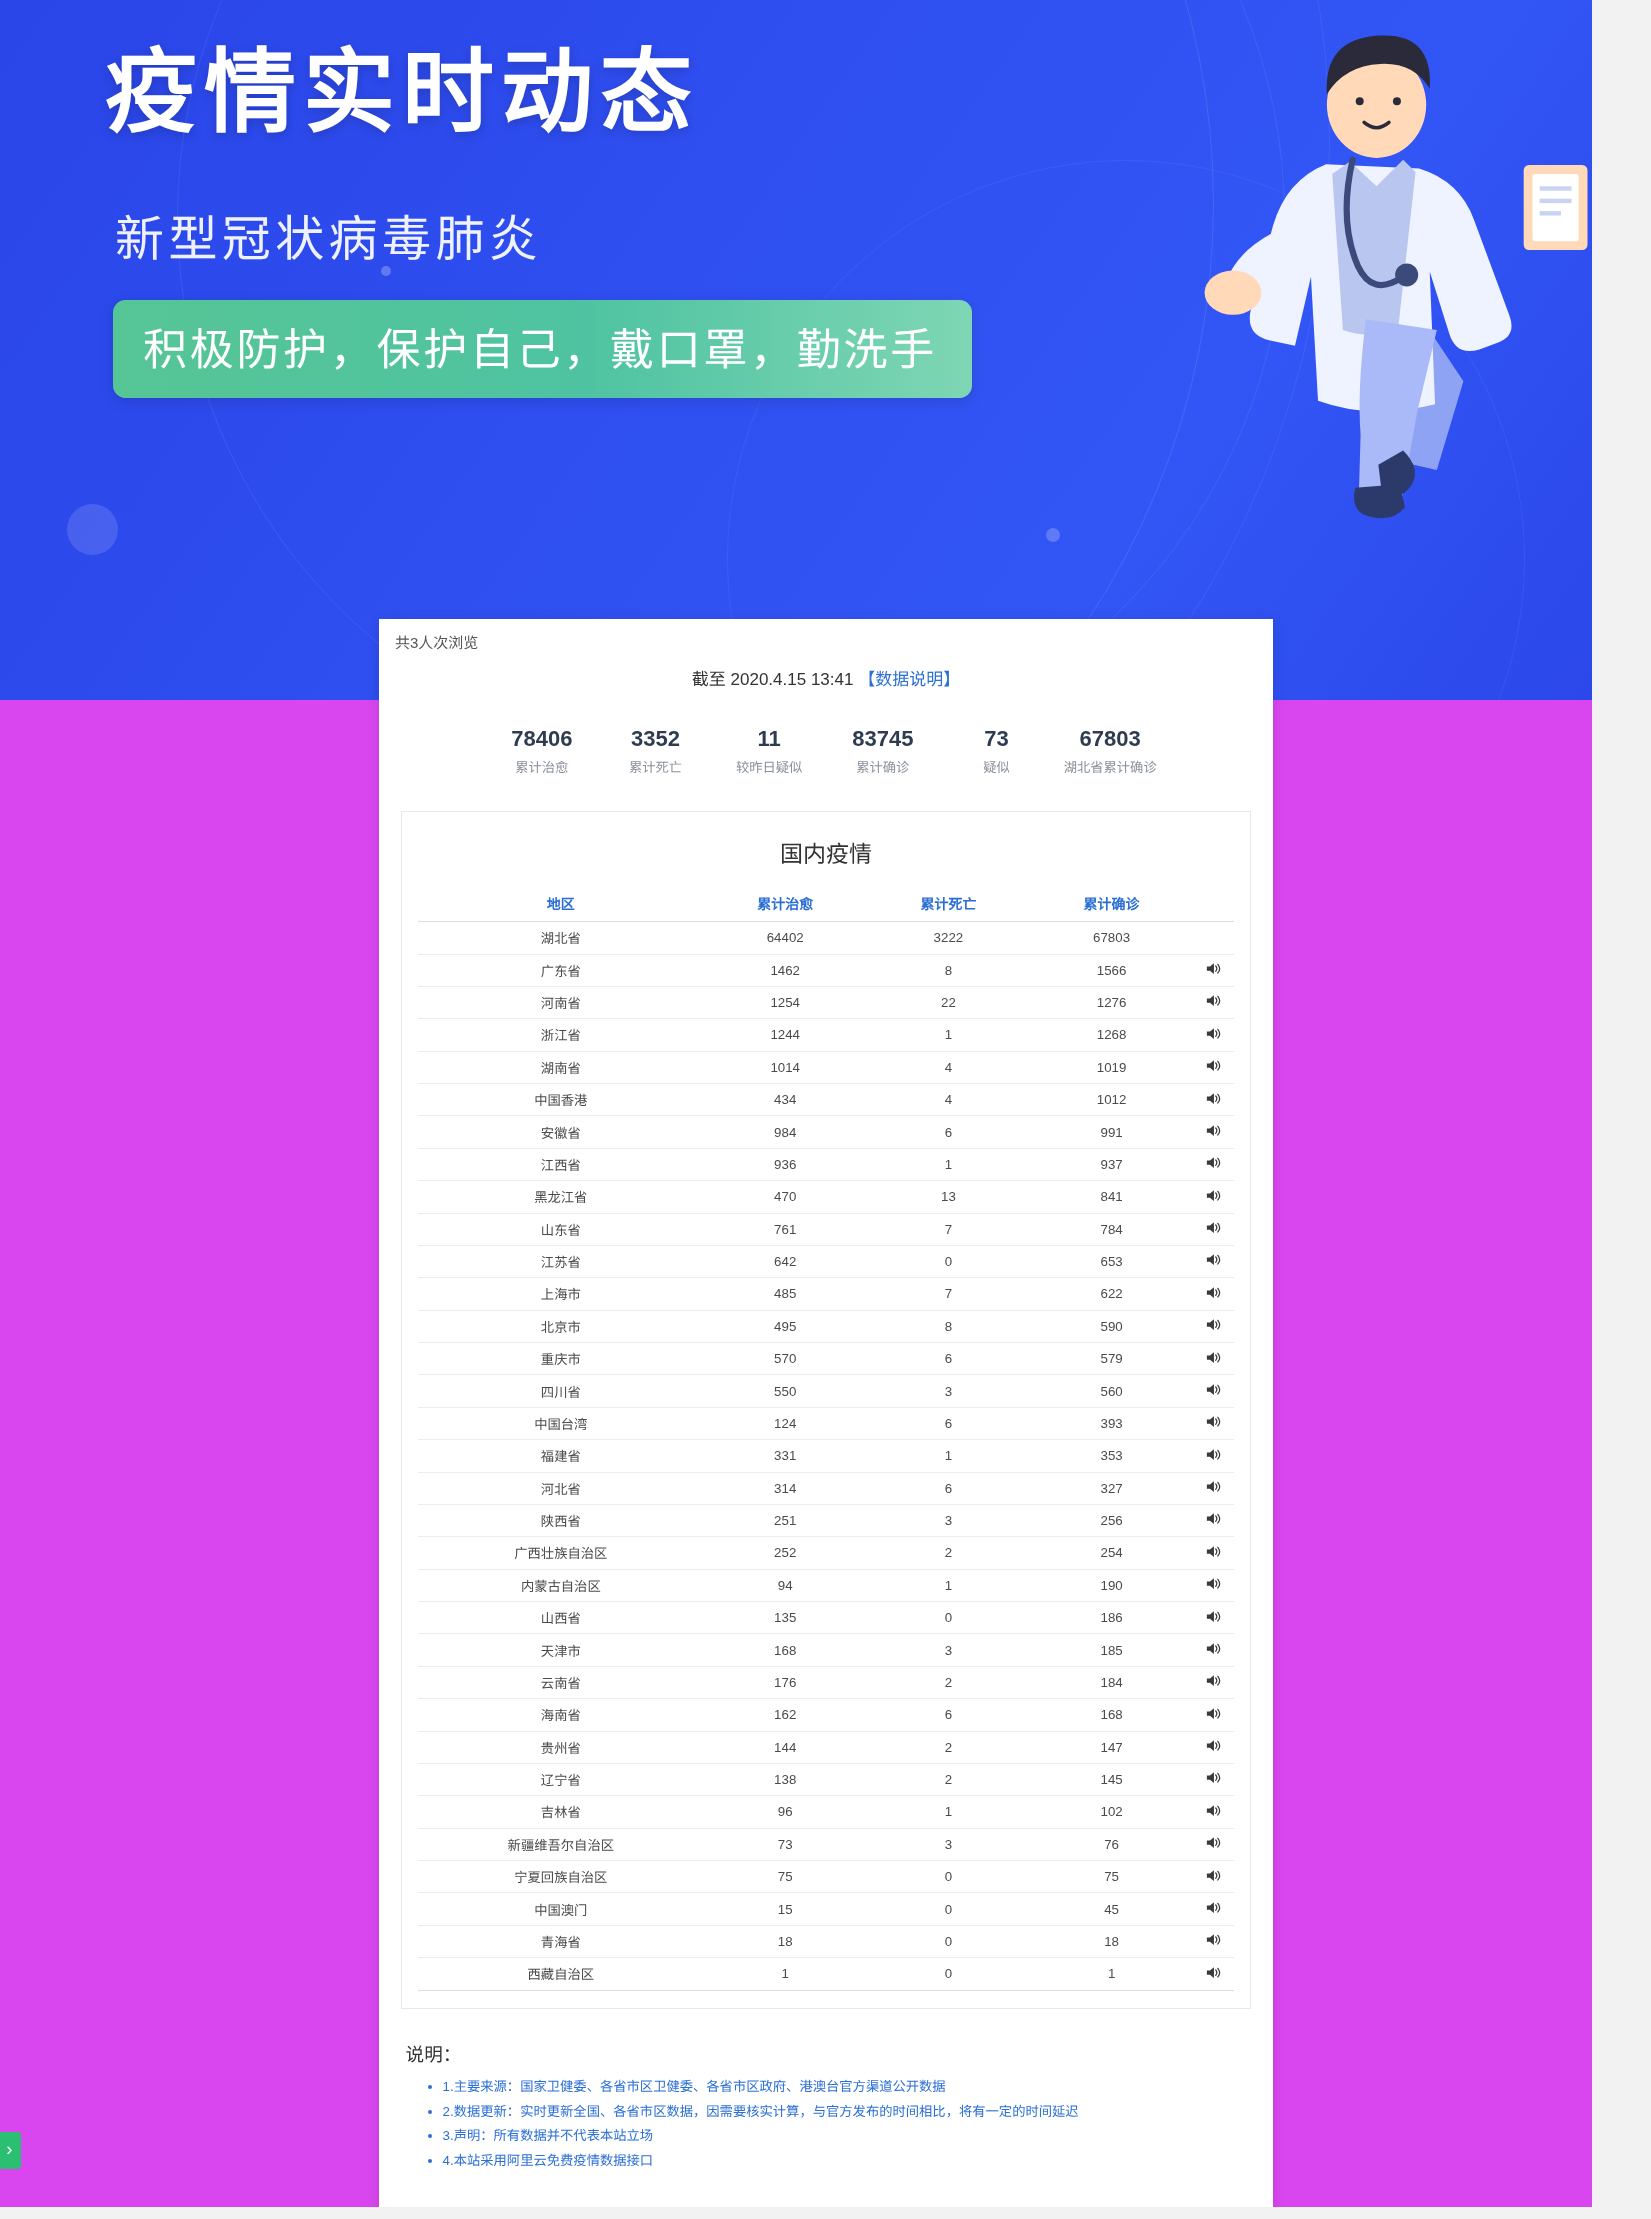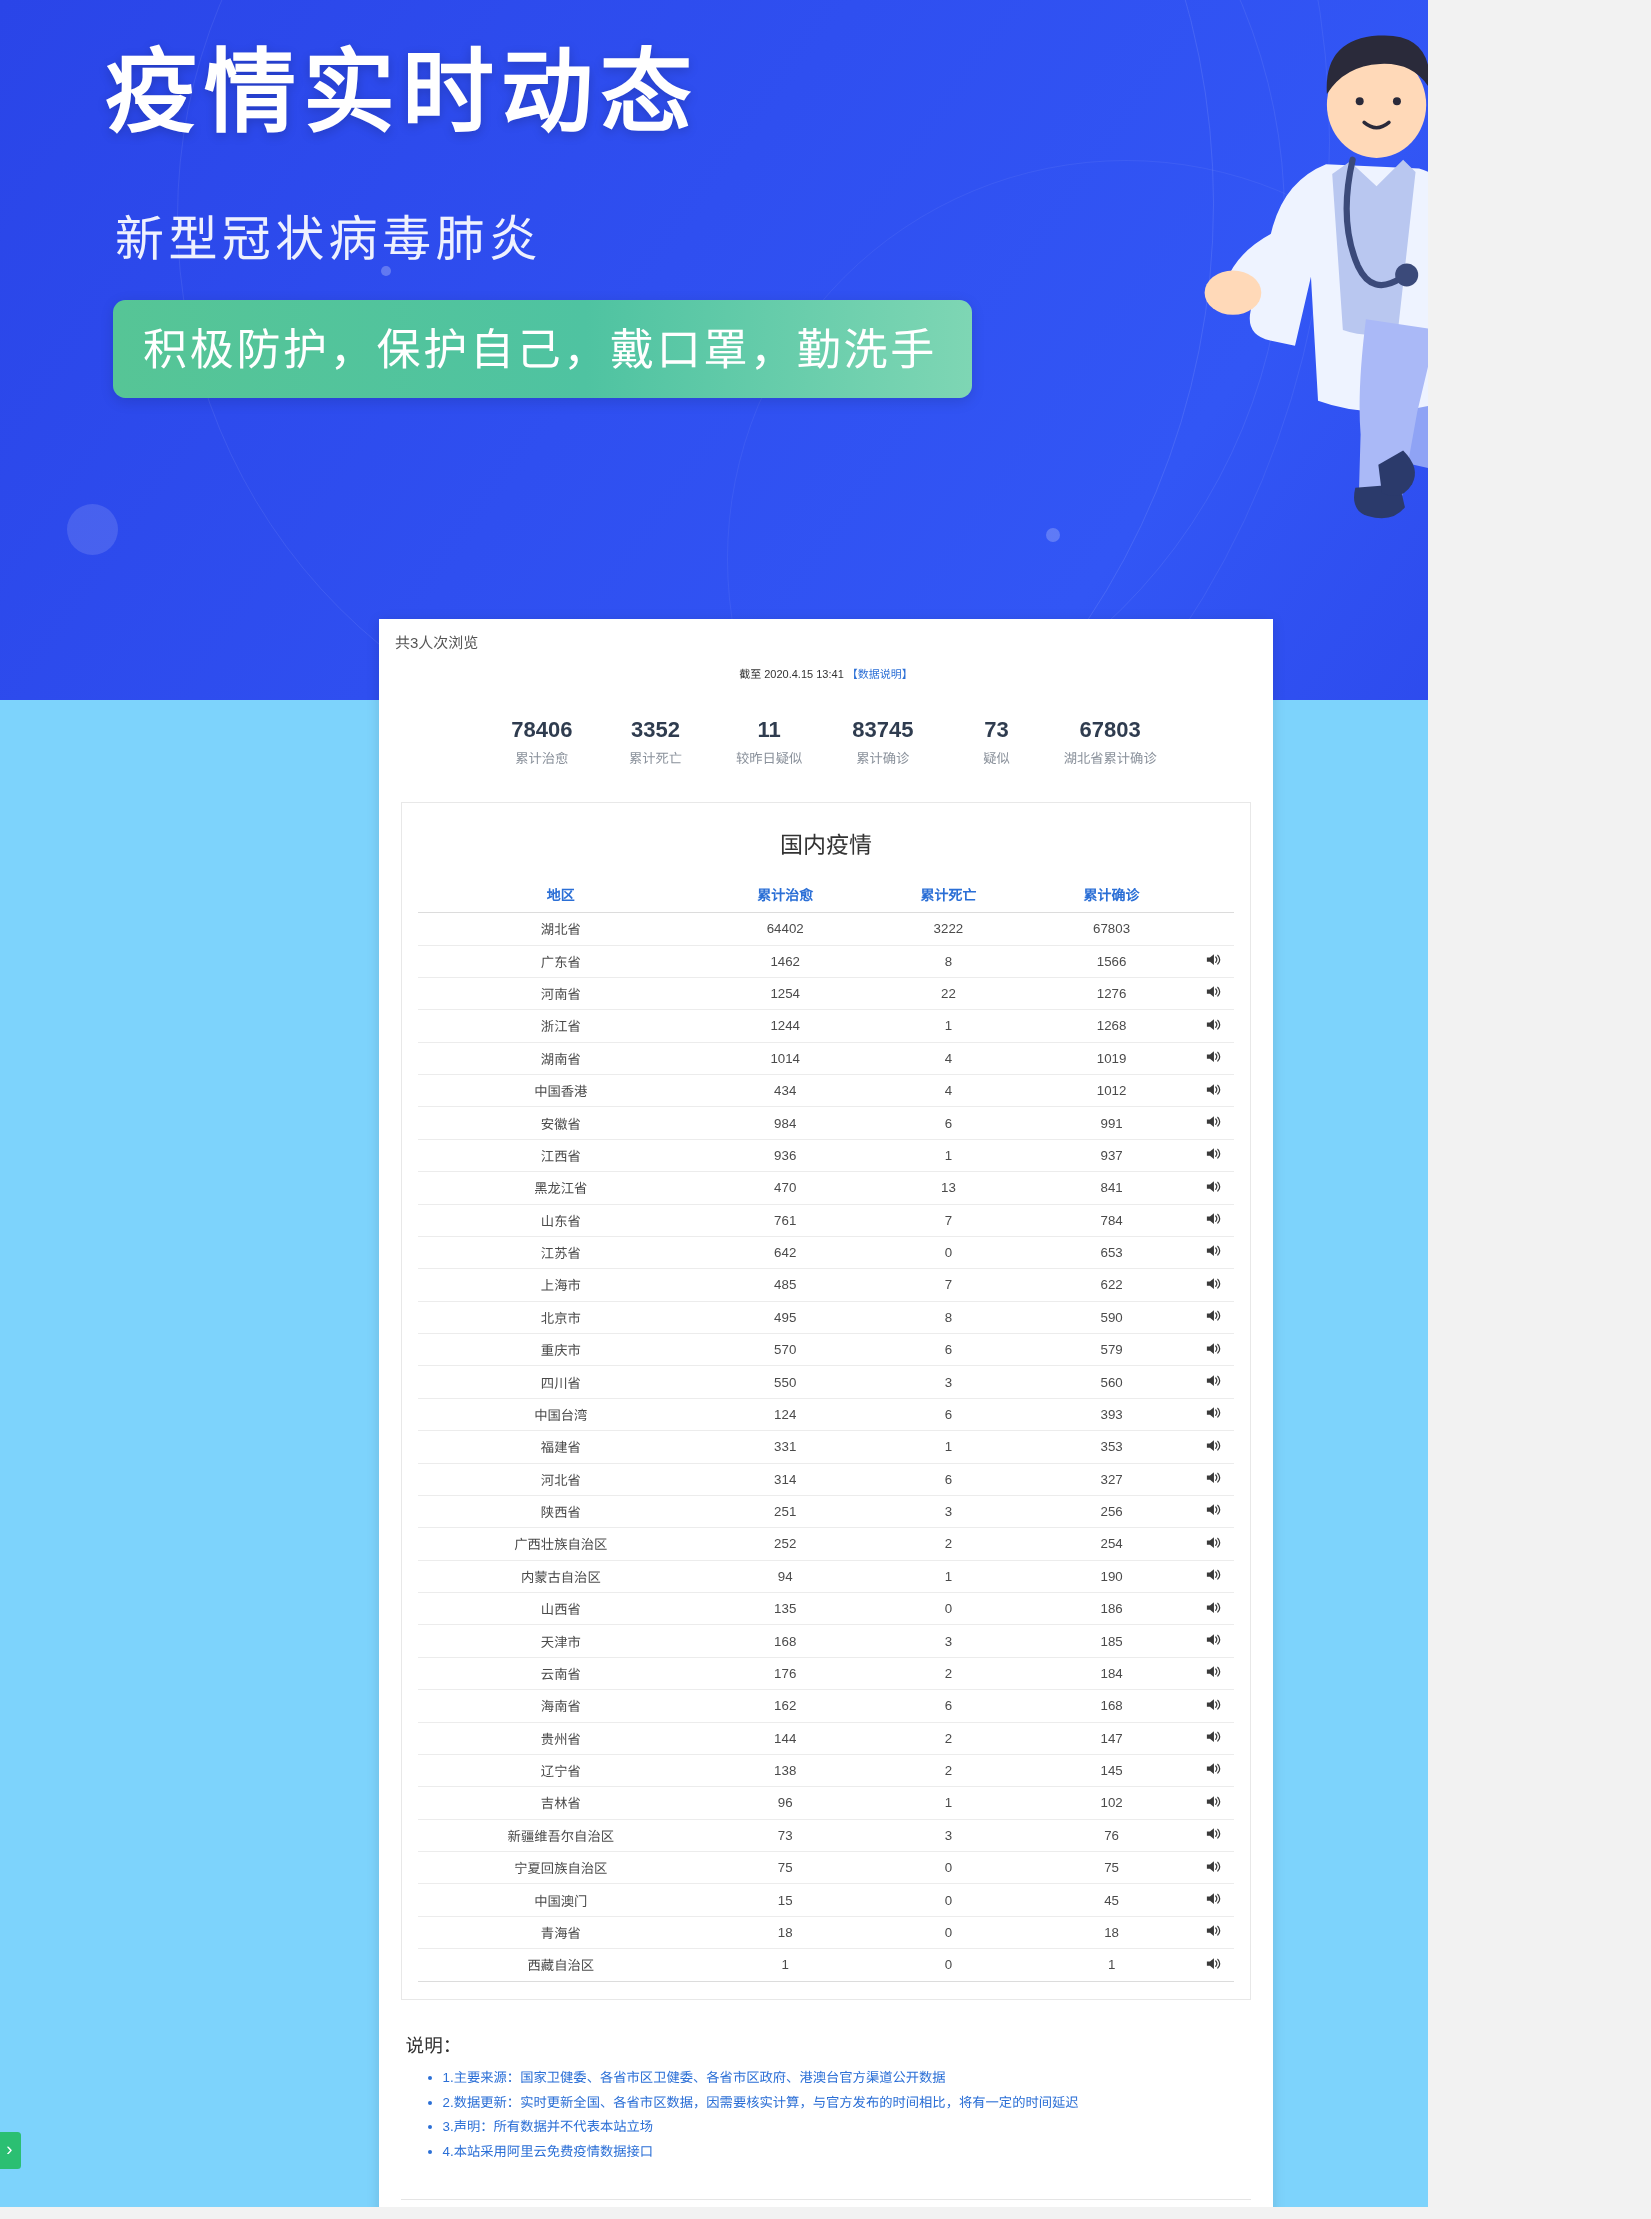--- a/index.html
+++ b/index.html
@@ -3,24 +3,24 @@
 <meta charset="utf-8">
 <style>
   * { box-sizing: border-box; }
   html, body {
     margin: 0; padding: 0;
     width: 1652px;
     background: #f2f2f2;
     font-family: "Liberation Sans", "DejaVu Sans", sans-serif;
   }
   .page {
-    width: 1428px;
+    width: 1592px;
     min-height: 2219px;
     position: relative;
-    background: #7dd3fc;
+    background: #d946ef;
     overflow: hidden;
   }
 
   
   .hero {
     position: relative;
     width: 1652px;
     height: 700px;
     background: linear-gradient(125deg, #2a45e8 0%, #2f4ff0 40%, #3256f5 70%, #2b46ea 100%);
     overflow: hidden;
@@ -88,21 +88,21 @@
     padding: 0 0 25px 0;
     min-height: 1587px;
   }
   .visits {
     font-size: 15px;
     color: #555;
     padding: 12.4px 0 0 16px;
   }
   .asof {
     text-align: center;
-    font-size: 11px;
+    font-size: 17px;
     color: #333;
     margin-top: 12.4px;
   }
   .asof .link { color: #2b6fd6; cursor: pointer; }
 
   .stats {
     display: flex;
     justify-content: center;
     gap: 0;
     margin-top: 26.6px;

